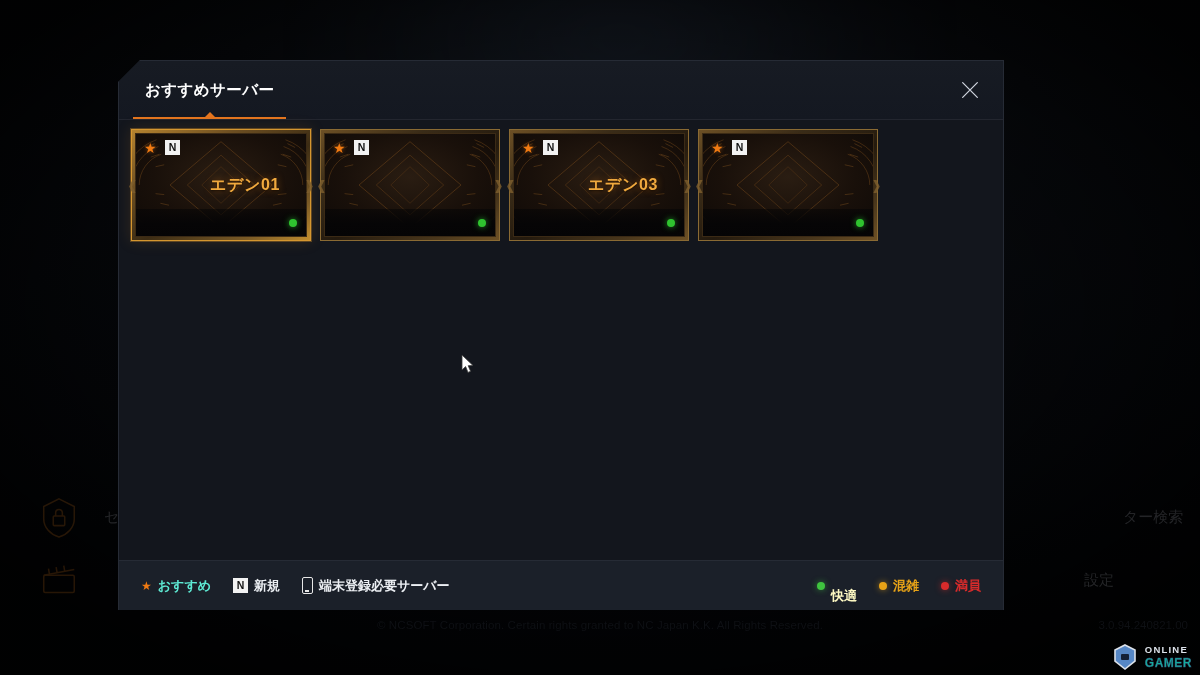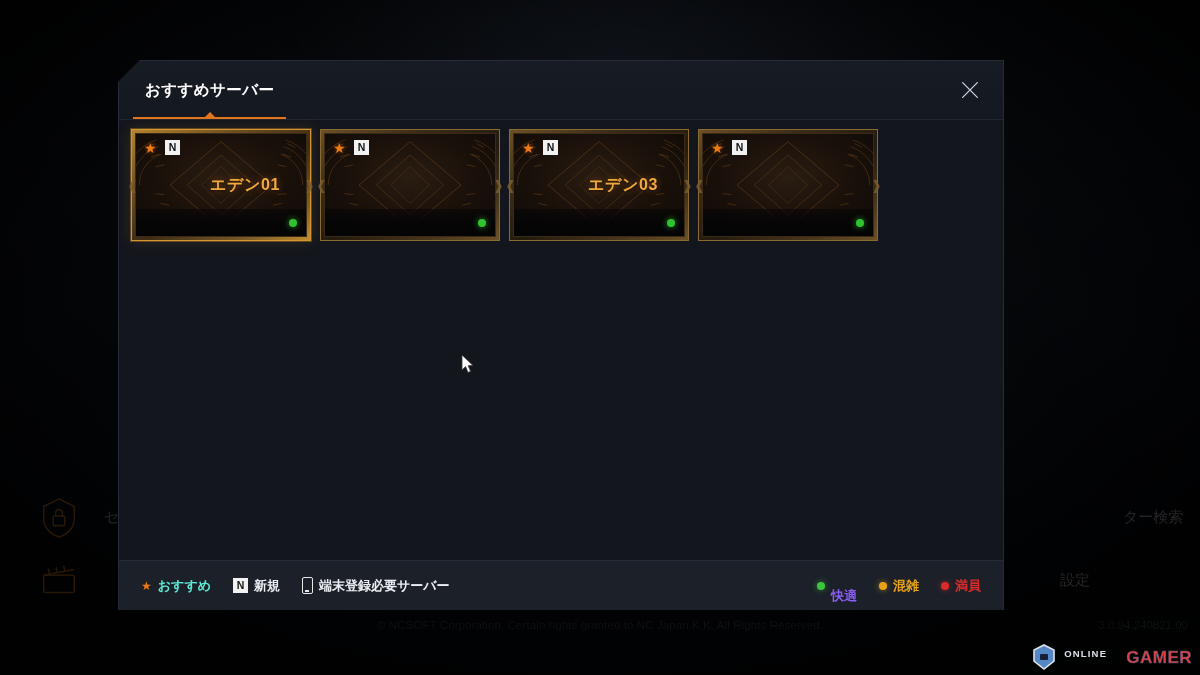--- a/index.html
+++ b/index.html
@@ -51,21 +51,21 @@
 
   .bg-text {
     position: absolute;
     color: #2a2b2e;
     font-size: 15px;
     white-space: nowrap;
     opacity: .85;
   }
   .bg-text-left  { left: 104px;  top: 508px; }
   .bg-text-right { left: 1103px; top: 508px; margin-left: 20px; }
-  .bg-text-right2{ left: 1060px; top: 571px; }
+  .bg-text-right2{ left: 1084px; top: 571px; }
 
   .bg-center-text {
     position: absolute;
     left: 0; right: 0; top: 480px;
     text-align: center;
     color: #16181c;
     font-size: 17px;
     letter-spacing: .5px;
   }
 
@@ -90,32 +90,32 @@
     right: 8px; bottom: 4px;
     display: flex;
     align-items: center;
     gap: 6px;
     opacity: .95;
   }
   .wm-badge {
     width: 28px; height: 28px;
     display: flex; align-items: center; justify-content: center;
   }
-  .wm-text { display: flex; line-height: 1; gap: 19px; }
+  .wm-text { display: flex; flex-direction: column; line-height: 1; }
   .wm-online {
     font-size: 9.5px;
     font-weight: 700;
     color: #e8eef6;
     letter-spacing: 1.2px;
     margin-bottom: 2px;
   }
   .wm-gamer {
-    font-size: 17px;
+    font-size: 12px;
     font-weight: 800;
-    color: #ef4444;
+    color: #14b8a6;
     letter-spacing: .5px;
     -webkit-text-stroke: .4px #3f5d8c;
   }
 
   
   .modal {
     position: absolute;
     left: 118px; top: 60px;
     width: 886px; height: 550px;
     background: #13161d;
@@ -332,21 +332,21 @@
     position: absolute;
     left: 50%; bottom: 1.5px;
     transform: translateX(-50%);
     width: 4px; height: 1.4px;
     background: #e8e8e8;
   }
   .lg-dot { width: 8px; height: 8px; border-radius: 50%; }
 
   .c-orange { color: #5eead4; }
   .c-white  { color: #eceff3; }
-  .c-green  { color: #8b5cf6; margin-top: 20px; }
+  .c-green  { color: #fef9c3; margin-top: 20px; }
   .c-yellow { color: #e8a317; }
   .c-red    { color: #d82b2b; }
 
   .bg-green  { background: #3fc43f; box-shadow: 0 0 6px rgba(63,196,63,.6); }
   .bg-yellow { background: #e8a317; box-shadow: 0 0 6px rgba(232,163,23,.6); }
   .bg-red    { background: #d82b2b; box-shadow: 0 0 6px rgba(216,43,43,.6); }
 
   
   .cursor {
     position: absolute;

